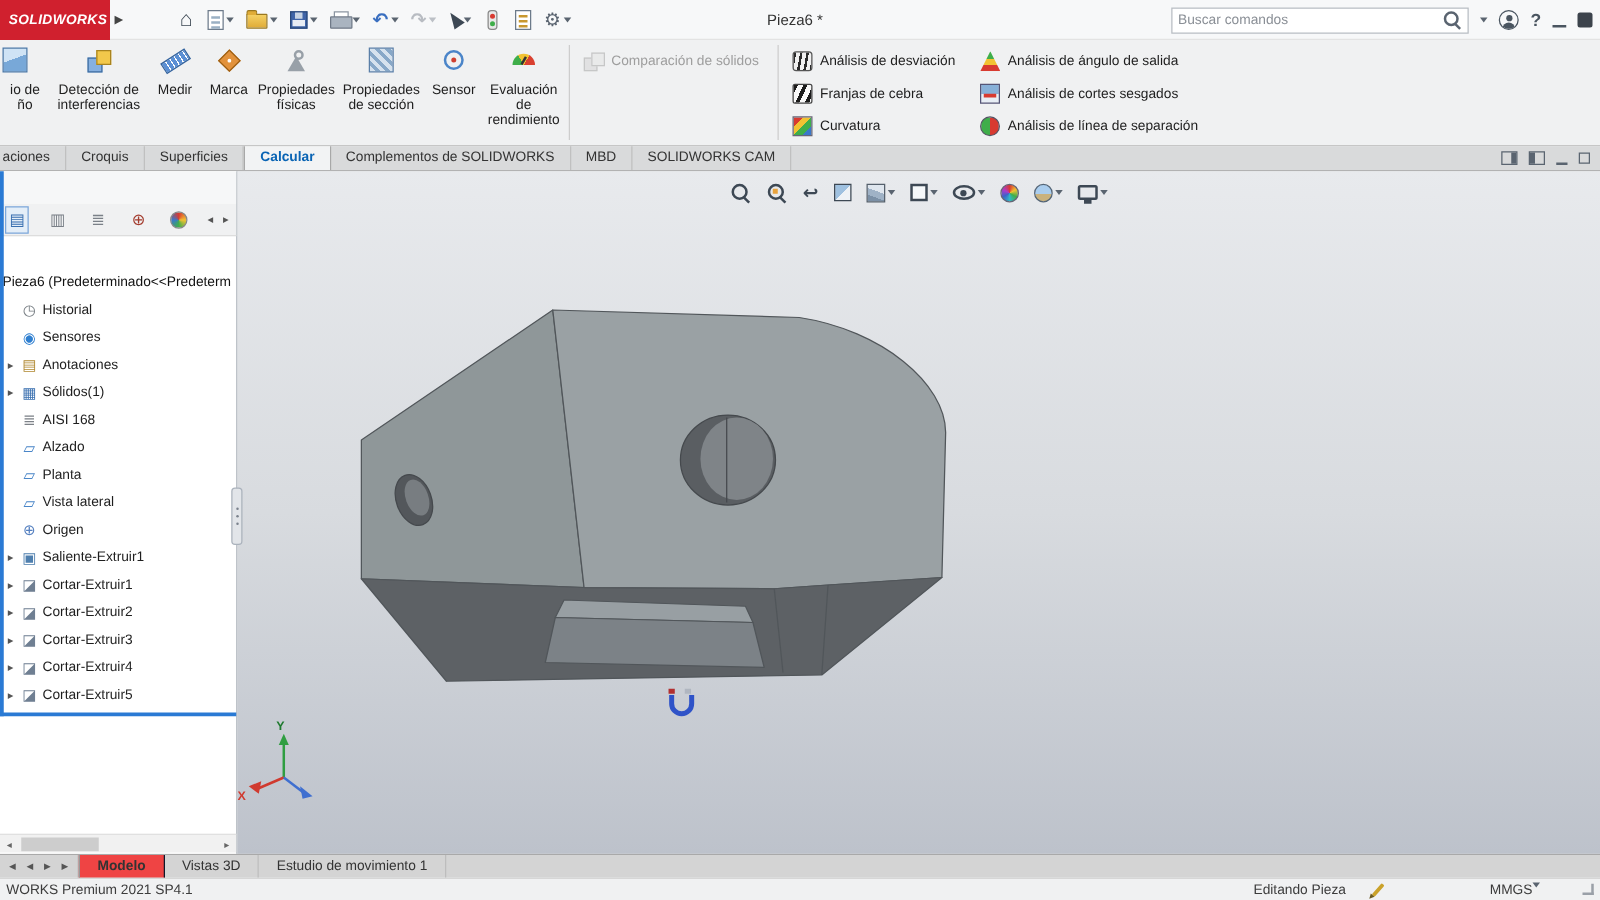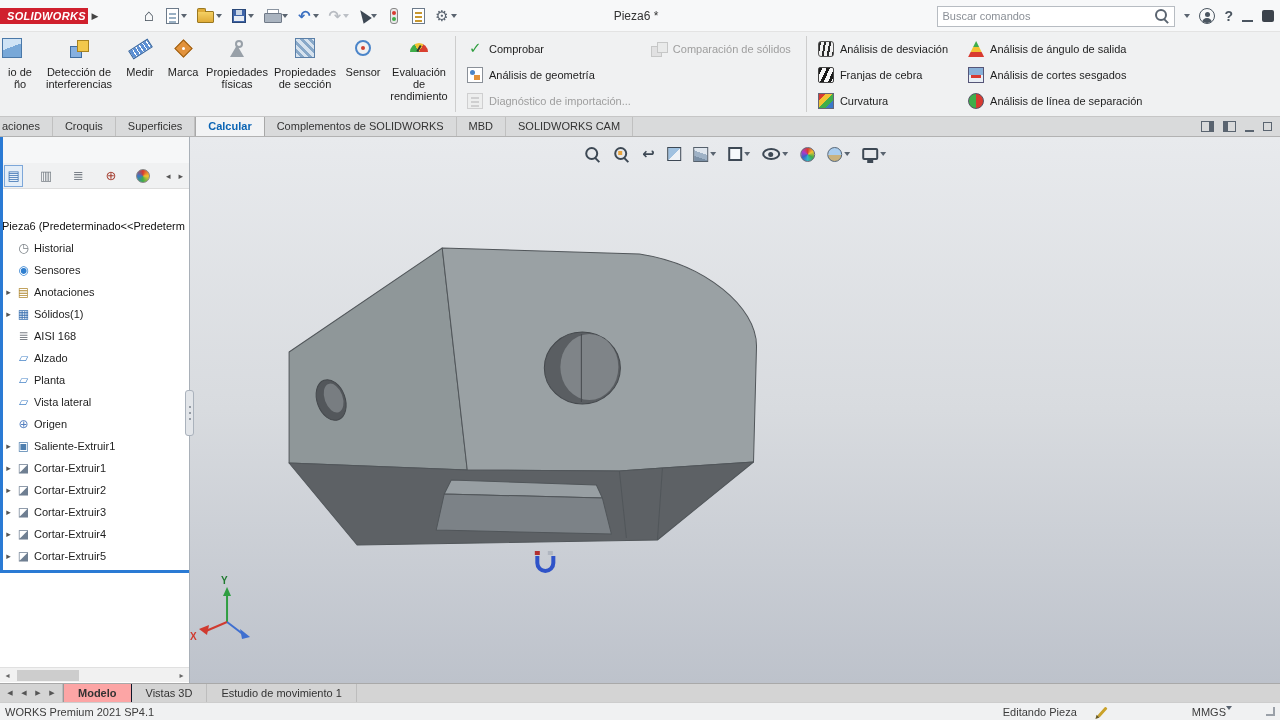--- a/index.html
+++ b/index.html
@@ -2,21 +2,21 @@
 <html><head>
 <meta charset="utf-8">
 <style>
   *{margin:0;padding:0;box-sizing:border-box}
   html,body{width:1280px;height:720px;overflow:hidden}
   body{font-family:"Liberation Sans","DejaVu Sans",sans-serif;font-size:11px;color:#1e1e1e;background:#fff}
   #app{position:relative;width:1280px;height:720px;background:#f0f0f0;overflow:hidden}
 
   
   .titlebar{height:32px;background:#f7f8f9;border-bottom:1px solid #e3e3e3;display:flex;align-items:center;position:relative}
-  .logo{width:88px;height:16px;background:#d0202e;color:#fff;display:flex;align-items:center;padding-left:7px;font-weight:bold;font-style:italic;font-size:11px;letter-spacing:.3px;flex:none}
+  .logo{width:88px;height:32px;background:#d0202e;color:#fff;display:flex;align-items:center;padding-left:7px;font-weight:bold;font-style:italic;font-size:11px;letter-spacing:.3px;flex:none}
   .menu-arrow{width:14px;text-align:center;color:#444;font-size:9px;flex:none}
   .tb-icons{display:flex;align-items:center;gap:2px;margin-left:36px}
   .tbtn{height:26px;min-width:22px;display:flex;align-items:center;justify-content:center;gap:2px;padding:0 4px;border-radius:2px}
   .doc-title{position:absolute;left:636px;transform:translateX(-50%);color:#333;font-size:12px;white-space:nowrap}
   .tb-right{position:absolute;right:6px;top:0;height:32px;display:flex;align-items:center;gap:9px}
   .search{width:238px;height:21px;background:#fff;border:1px solid #b7bcc2;display:flex;align-items:center;padding:0 4px}
   .search input{flex:1;border:none;outline:none;font-size:11px;font-family:inherit;color:#333;background:transparent}
   .search input::placeholder{color:#8a8f96}
   .dd{width:0;height:0;border-left:3px solid transparent;border-right:3px solid transparent;border-top:4px solid #5a6470;flex:none}
   .dd.dis{border-top-color:#bcc0c6}
@@ -172,21 +172,21 @@
   .h-scene{width:15px;height:15px;border-radius:50%;border:1px solid #567;background:linear-gradient(180deg,#aacdee 55%,#c9b27e 55%)}
   .h-mon{width:16px;height:12px;border:2px solid #3d4854;border-radius:2px;position:relative}
   .h-mon::after{content:"";position:absolute;left:3px;bottom:-5px;width:6px;height:3px;background:#3d4854}
   .model-svg{position:absolute;inset:0;width:100%;height:100%}
 
   
   .bottombar{height:19px;background:#d4d4d4;border-top:1px solid #a9a9a9;display:flex;align-items:stretch}
   .bnav{display:flex;align-items:center;gap:2px;padding:0 4px;border-right:1px solid #bdbdbd}
   .bnav span{width:12px;text-align:center;color:#555;font-size:7px}
   .btab{padding:0 14px;line-height:18px;color:#333;border-right:1px solid #bdbdbd;white-space:nowrap}
-  .btab.active{background:#fca5a5;font-weight:bold;border-right:1px solid #0f172a;border-left:1px solid #999}
+  .btab.active{background:#ef4444;font-weight:bold;border-right:1px solid #0f172a;border-left:1px solid #999}
 
   
   .statusbar{height:18px;background:#f0f1f2;border-top:1px solid #cdcdcd;display:flex;align-items:center;padding:0 5px;color:#3c3c3c}
   .sb-space{flex:1}
   .sb-edit{margin-right:24px}
   .ic-pencil{width:3px;height:12px;background:#caa22a;transform:rotate(42deg);border-radius:1px;margin-right:88px}
   .ic-pencil::after{content:"";position:absolute;left:-1px;bottom:-4px;width:0;height:0;border-left:2.5px solid transparent;border-right:2.5px solid transparent;border-top:4px solid #6a5a20}
   .sb-units{display:flex;align-items:flex-start;gap:0;margin-right:34px}
   .ic-grip{width:9px;height:9px;border-right:2px solid #9aa0a8;border-bottom:2px solid #9aa0a8}
 </style>
@@ -286,34 +286,20 @@
       <span class="ic ic-sensor"></span>
       <span class="lbl">Sensor</span>
     </div>
     <div class="rb-large" style="width:66px">
       <span class="ic ic-perf"></span>
       <span class="lbl">Evaluación de rendimiento</span>
     </div>
 
     <div class="rb-sep"></div>
 
-    <div class="rb-col">
-      <div class="rb-row">
-        <span class="ic ic-check16"></span>
-        <span>Comprobar</span>
-      </div>
-      <div class="rb-row">
-        <span class="ic ic-geom"></span>
-        <span>Análisis de geometría</span>
-      </div>
-      <div class="rb-row dis">
-        <span class="ic ic-import"></span>
-        <span>Diagnóstico de importación...</span>
-      </div>
-    </div>
     <div class="rb-col">
       <div class="rb-row dis">
         <span class="ic ic-compare"></span>
         <span>Comparación de sólidos</span>
       </div>
     </div>
 
     <div class="rb-sep"></div>
 
     <div class="rb-col">

